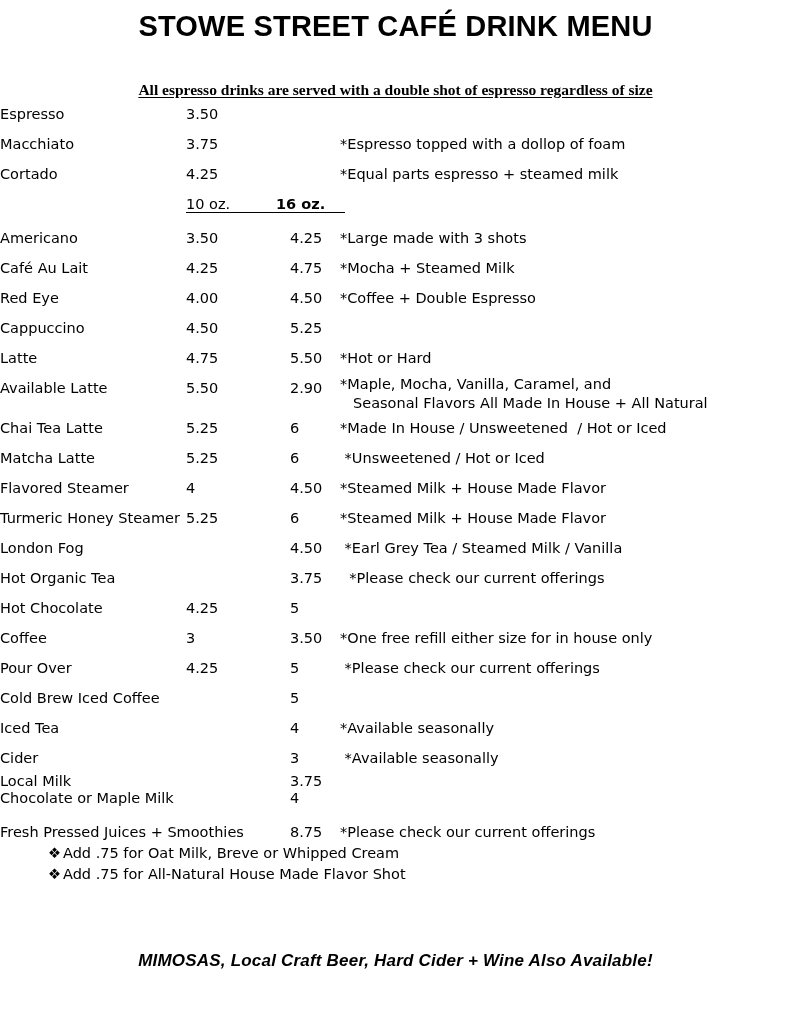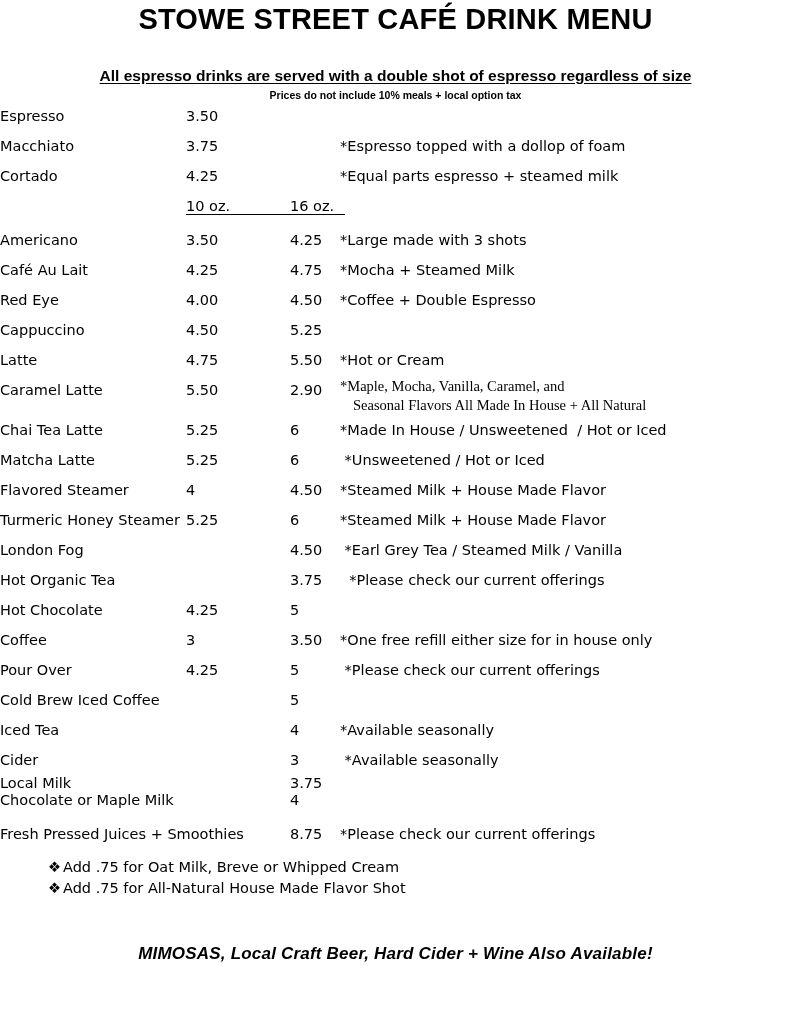--- a/index.html
+++ b/index.html
@@ -23,26 +23,26 @@
     box-sizing: border-box;
   }
 
   
   .title {
     text-align: center;
     font-family: "Liberation Sans", sans-serif;
     font-weight: bold;
     font-size: 29px;
     letter-spacing: 0.2px;
-    margin: 4px;
+    margin: 11px;
     line-height: 1.1;
   }
   .subtitle {
     text-align: center;
-    font-family: Liberation Sans, sans-serif;
+    font-family: Liberation Serif, serif;
     font-weight: bold;
     font-size: 15.5px;
     text-decoration: underline;
     text-underline-offset: 2px;
     margin: 0;
     padding-top: 27px;
     line-height: 1.15;
   }
   .subnote {
     text-align: center;
@@ -88,21 +88,20 @@
   }
   .desc {
     position: absolute;
     left: 340px;
     top: 0;
     white-space: pre;
   }
   .desc.two-line {
     line-height: 19px;
     top: 2px;
-    font-family: Liberation Serif, serif;
   }
   .desc .l2 {
     display: block;
     padding-left: 13px;
   }
 
   
   .sizehead {
     position: relative;
     height: 34px;
@@ -117,28 +116,29 @@
     height: 1px;
     background: #000;
   }
   .sizehead .sh10 {
     position: absolute;
     left: 186px;
     top: 0;
   }
   .sizehead .sh16 {
     position: absolute;
-    left: 290px;
-    top: 0;
+    left: 276px;
+    top: 0;
+    font-weight: bold;
   }
 
   
   .addons {
     padding-left: 48px;
-    margin-top: 12px;
+    margin-top: 0;
     font-size: 14.5px;
     line-height: 21px;
   }
   .addon-line {
     white-space: nowrap;
   }
   .bullet {
     display: inline-block;
     width: 15px;
   }
@@ -157,21 +157,20 @@
     letter-spacing: 0.2px;
   }
 </style>
 </head>
 <body>
 
 <div class="page">
 
   <h1 class="title">STOWE STREET CAFÉ DRINK MENU</h1>
   <div class="subtitle">All espresso drinks are served with a double shot of espresso regardless of size</div>
-  <div class="subnote">Prices do not include 10% meals + local option tax</div>
 
   <div class="menu">
 
     <div id="espresso-section">
         <div class="row">
           <span class="name">Espresso</span>
           <span class="p10">3.50</span>
           <span class="p16"></span>
           <span class="desc"></span>
         </div>
@@ -217,24 +216,24 @@
         <div class="row">
           <span class="name">Cappuccino</span>
           <span class="p10">4.50</span>
           <span class="p16">5.25</span>
           <span class="desc"></span>
         </div>
         <div class="row">
           <span class="name">Latte</span>
           <span class="p10">4.75</span>
           <span class="p16">5.50</span>
-          <span class="desc">*Hot or Cream</span>
+          <span class="desc">*Hot or Hard</span>
         </div>
         <div class="row tall">
-          <span class="name">Caramel Latte</span>
+          <span class="name">Available Latte</span>
           <span class="p10">5.50</span>
           <span class="p16">2.90</span>
           <span class="desc two-line"><span>*Maple, Mocha, Vanilla, Caramel, and</span><span class="l2">Seasonal Flavors All Made In House + All Natural</span></span>
         </div>
         <div class="row">
           <span class="name">Chai Tea Latte</span>
           <span class="p10">5.25</span>
           <span class="p16">6</span>
           <span class="desc">*Made In House / Unsweetened  / Hot or Iced</span>
         </div>

